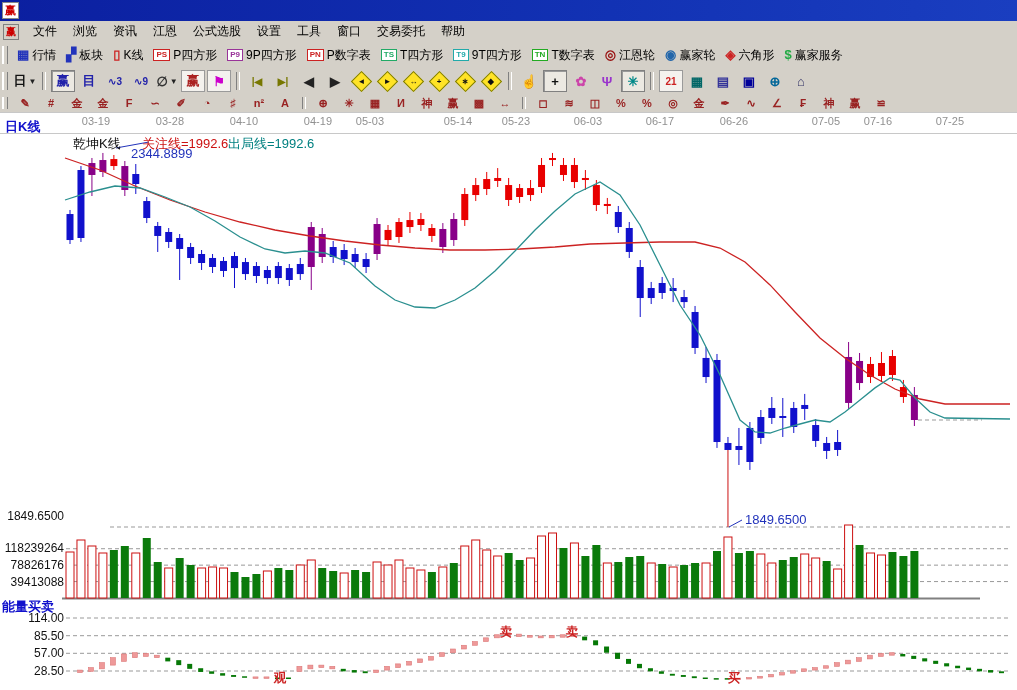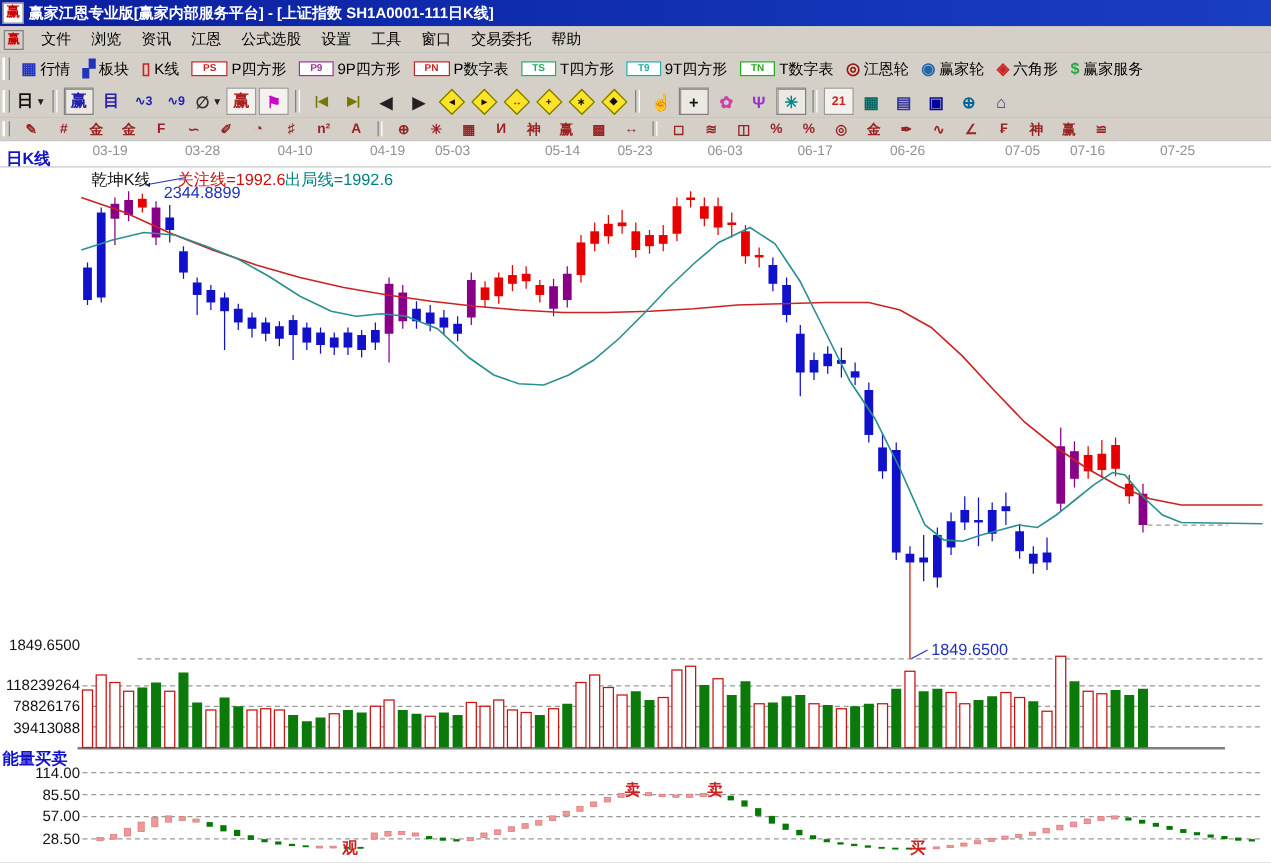--- a/index.html
+++ b/index.html
@@ -19,37 +19,37 @@
   .menu-item{padding:2px 8px;cursor:default;}
   
   .toolbar{position:absolute;left:0;width:100%;background:#d4d0c8;display:flex;align-items:center;
     border-bottom:1px solid #a8a49c;}
   #toolbar1{top:42px;height:26px;font-size:12px;}
   #toolbar2{top:68px;height:26px;}
   #toolbar3{top:94px;height:18px;}
   .grip{width:3px;height:70%;border-left:2px solid #fff;border-right:1px solid #808080;margin:0 4px 0 2px;}
   .t1-item{display:flex;align-items:center;margin:0 3px;padding:1px 2px;cursor:default;}
   .t1-glyph{font-size:13px;font-weight:bold;margin-right:3px;line-height:14px;}
-  .t1-tag{font-size:8px;font-weight:bold;border:1px solid;padding:1px 8px;margin-right:3px;background:#fff;line-height:8px;}
+  .t1-tag{font-size:8px;font-weight:bold;border:1px solid;padding:1px 2px;margin-right:3px;background:#fff;line-height:8px;}
   .t1-label{color:#000;}
   .tb-btn{width:22px;height:20px;display:flex;align-items:center;justify-content:center;
      font-size:13px;font-weight:bold;margin:0 1px;cursor:default;border:1px solid transparent;}
   .tb-btn.pressed{border:1px solid #808080;background:#ece9e2;box-shadow:inset 1px 1px 0 #999;}
   .tb-btn.boxed{border:1px solid #9a9a9a;background:#f4f2ee;}
   .tb-sep{width:2px;height:70%;border-left:1px solid #808080;border-right:1px solid #fff;margin:0 4px;}
   .dd{font-size:8px;color:#222;margin-left:2px;}
   .diamond{width:13px;height:13px;transform:rotate(45deg);background:#ffe326;border:1px solid #7a7a00;
      display:flex;align-items:center;justify-content:center;}
   .diamond span{transform:rotate(-45deg);font-size:8px;color:#111;line-height:8px;}
   .t3-btn{width:24px;height:16px;display:flex;align-items:center;justify-content:center;
      font-size:11px;font-weight:bold;color:#992222;cursor:default;border:1px solid transparent;}
   
   #chart-region{position:absolute;top:112px;left:0;width:1017px;height:578px;background:#fff;}
   #chart-svg{position:absolute;top:0;left:0;}
-  .date-label{position:absolute;top:3px;width:44px;text-align:center;font-size:11px;color:#909090;}
+  .date-label{position:absolute;top:3px;width:44px;text-align:right;font-size:11px;color:#909090;}
   .hairline{position:absolute;left:0;width:100%;height:1px;background:#c8c8c8;}
   .chart-text{position:absolute;font-size:12px;white-space:nowrap;}
   #lbl-dayk{top:6px;left:5px;color:#1111cc;font-size:13px;font-weight:bold;}
   #lbl-qiankun{top:23px;left:73px;color:#111;font-size:13px;}
   #lbl-attn{top:23px;left:142px;color:#cc1111;font-size:13px;}
   #lbl-exit{top:23px;left:228px;color:#008080;font-size:13px;text-align:right;}
   #ann-high{top:34px;left:131px;color:#2233bb;font-size:13px;}
   #ann-low{top:400px;left:745px;color:#2233bb;font-size:13px;}
   .axis-label{position:absolute;left:2px;width:62px;text-align:right;font-size:12px;color:#111;}
   #lbl-price-low{top:397px;}
@@ -62,21 +62,20 @@
   #lbl-ind3{top:534px;}
   #lbl-ind4{top:552px;}
 </style>
 </head>
 <body>
 
 <div id="app">
 
   <div id="titlebar">
     <span class="logo">赢</span>
-    <span>赢家江恩专业版[赢家内部服务平台] - [上证指数  SH1A0001-111日K线]</span>
   </div>
 
   <div id="menubar">
     <span class="logo">赢</span>
     <span id="menu-items" style="display:flex;align-items:center;">
         <span class="menu-item">文件</span>
         <span class="menu-item">浏览</span>
         <span class="menu-item">资讯</span>
         <span class="menu-item">江恩</span>
         <span class="menu-item">公式选股</span>

